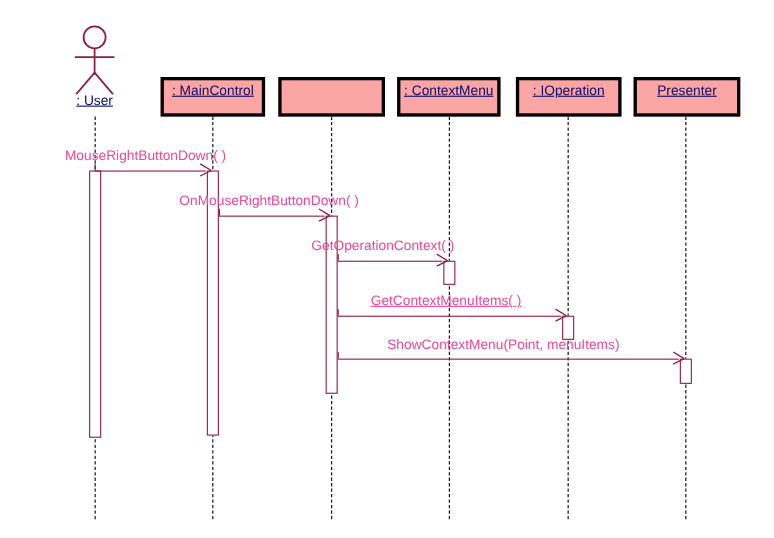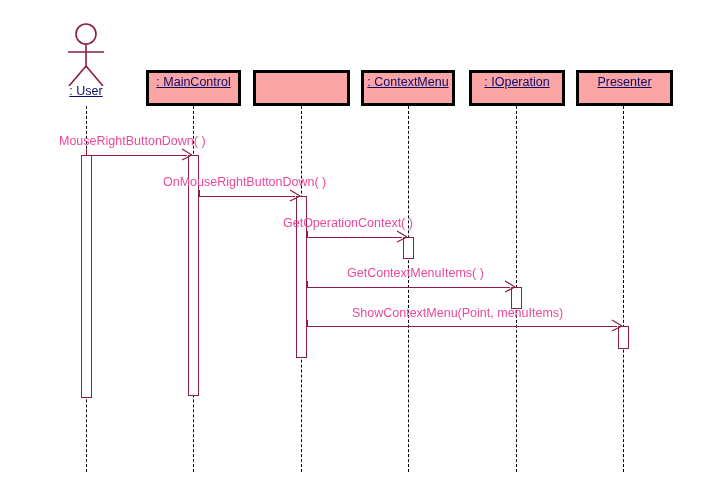--- a/index.html
+++ b/index.html
@@ -175,21 +175,21 @@
           <path d="M1,1 L11,7 M1,12 L11,7" stroke="#8e1c45" stroke-width="1.2" fill="none"></path>
         </svg>
         <div class="msg-label" style="left: 283px; top: 216px;">GetOperationContext( )</div>
       </div>
       <div>
         <div class="msg-stem" style="left: 307px; top: 281px; height: 6px;"></div>
         <div class="msg-line" style="left: 307px; top: 287px; width: 203px;"></div>
         <svg class="arrowhead" width="12" height="14" style="position: absolute; left: 504px; top: 280px;">
           <path d="M1,1 L11,7 M1,12 L11,7" stroke="#8e1c45" stroke-width="1.2" fill="none"></path>
         </svg>
-        <div class="msg-label" style="left: 347px; top: 266px;">GetContextMenuItems( )</div>
+        <div class="msg-label" style="left: 337px; top: 266px; text-decoration: underline;">GetContextMenuItems( )</div>
       </div>
       <div>
         <div class="msg-stem" style="left: 307px; top: 320px; height: 6px;"></div>
         <div class="msg-line" style="left: 307px; top: 326px; width: 310px;"></div>
         <svg class="arrowhead" width="12" height="14" style="position: absolute; left: 611px; top: 319px;">
           <path d="M1,1 L11,7 M1,12 L11,7" stroke="#8e1c45" stroke-width="1.2" fill="none"></path>
         </svg>
         <div class="msg-label" style="left: 352px; top: 306px;">ShowContextMenu(Point, menuItems)</div>
       </div>
     </div>

